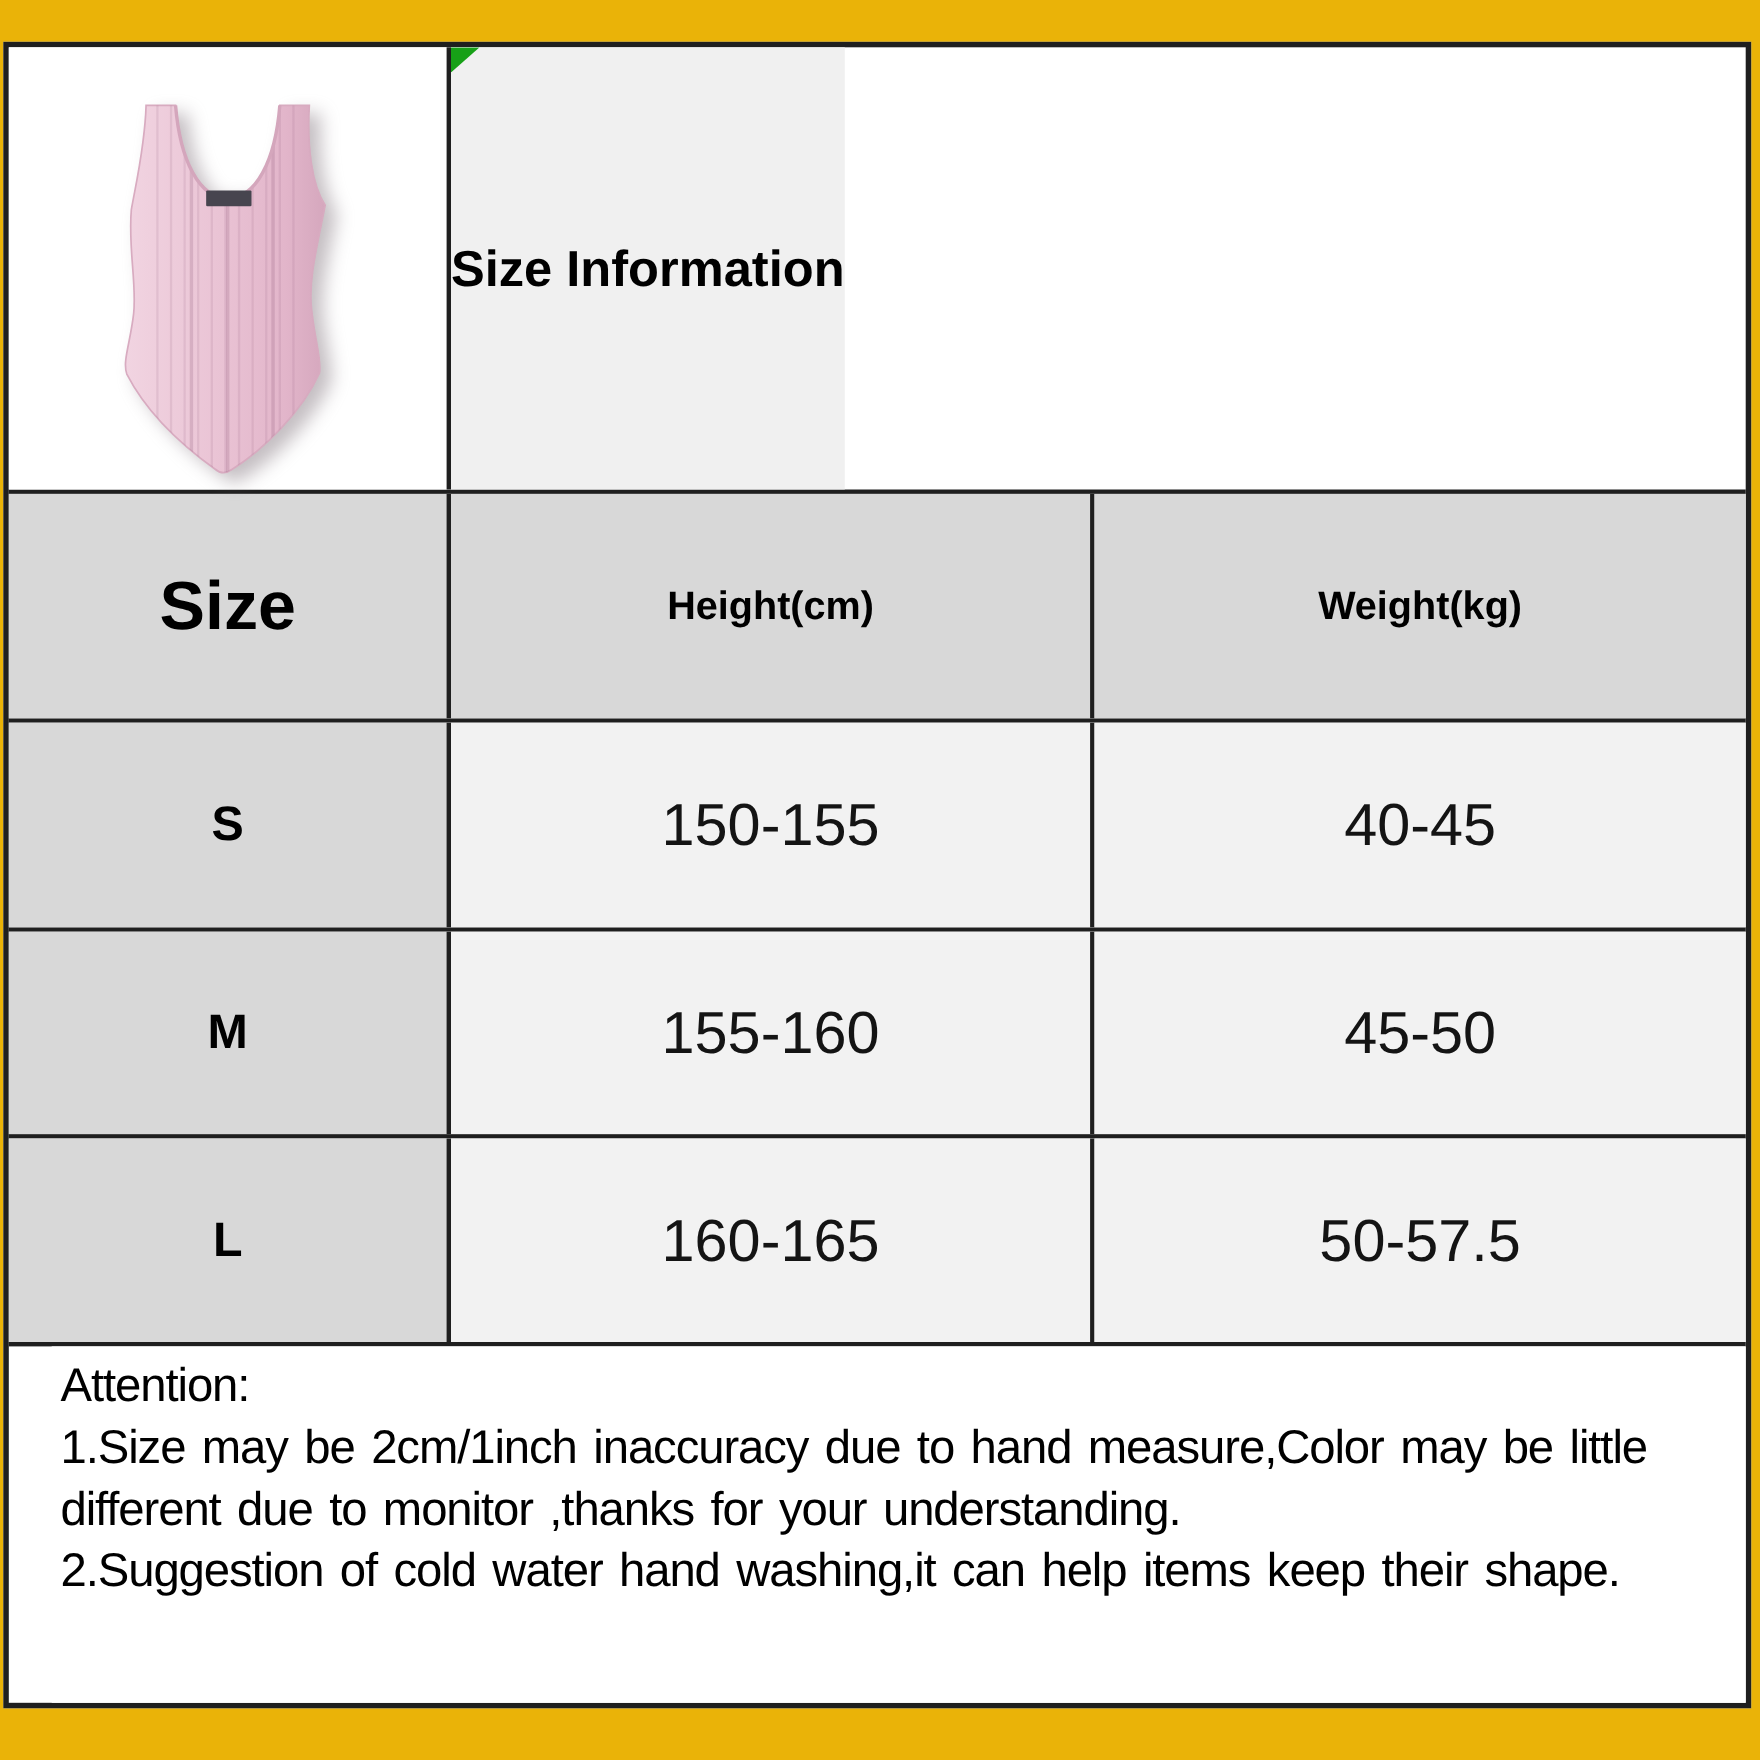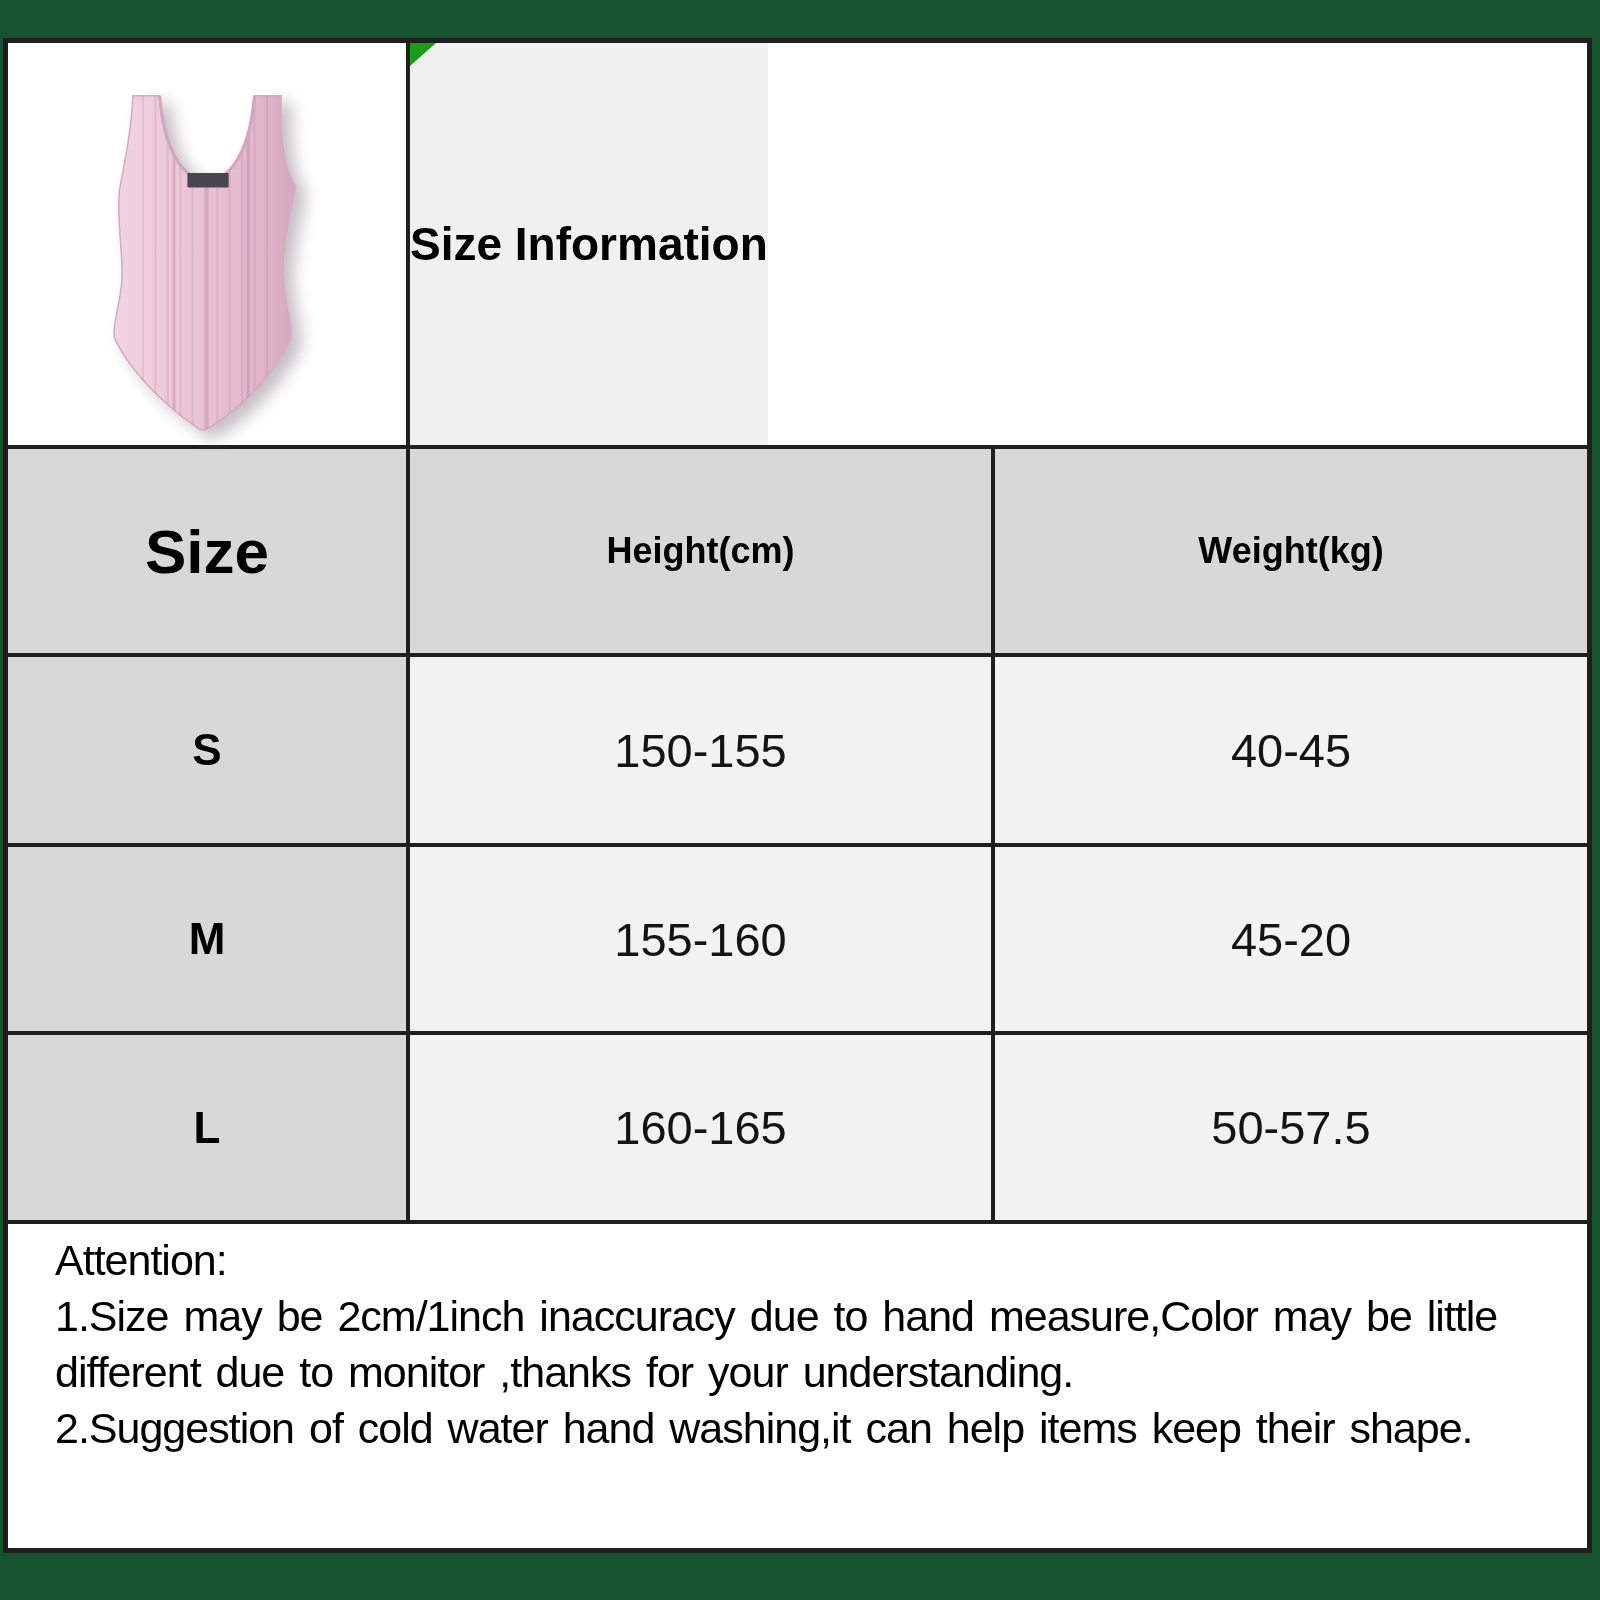--- a/index.html
+++ b/index.html
@@ -1,20 +1,20 @@
 <!DOCTYPE html>
 <html><head>
 <meta charset="utf-8">
 <style>
   html,body { margin:0; padding:0; }
   body {
     width:1600px; height:1600px; background:#ffffff;
     font-family:"Liberation Sans", sans-serif; color:#000;
   }
-  .sheet { position:relative; width:1600px; height:1600px; background:#14532d; overflow:hidden; }
+  .sheet { position:relative; width:1600px; height:1600px; background:#eab308; overflow:hidden; }
 
   .frame {
     position:absolute; left:3px; top:38px;
     width:1589px; height:1515px;
     border:5px solid #1f1f1f; box-sizing:border-box;
     background:#fff;
     display:flex; flex-direction:column;
   }
 
   .trow { display:flex; flex-direction:row; box-sizing:border-box; border-bottom:4px solid #1f1f1f; }
@@ -41,21 +41,21 @@
     background:#17a017;
     clip-path:polygon(0 0, 100% 0, 0 100%);
   }
   .title-text { font-size:46px; font-weight:bold; letter-spacing:0px; }
 
   .head-cell { background:#d8d8d8; font-weight:bold; }
   .head-size { font-size:62px; }
   .head-col  { font-size:36px; }
 
   .size-cell  { background:#d8d8d8; font-size:44px; font-weight:bold; }
-  .value-cell { background:#f2f2f2; font-size:47px; font-weight:400; color:#141414; }
+  .value-cell { background:#f2f2f2; font-size:54px; font-weight:400; color:#141414; }
 
   .notes-cell {
     background:#ffffff; display:block;
     padding:8px 10px 0 8px;
     font-size:43px; line-height:56px;
     letter-spacing:-1px; word-spacing:4px;
   }
   .note-line { white-space:nowrap; }
 </style>
 </head>
@@ -119,21 +119,21 @@
 
     <div class="trow row-s">
       <div class="cell c1 size-cell">S</div>
       <div class="cell c2 value-cell">150-155</div>
       <div class="cell c3 value-cell">40-45</div>
     </div>
 
     <div class="trow row-m">
       <div class="cell c1 size-cell">M</div>
       <div class="cell c2 value-cell">155-160</div>
-      <div class="cell c3 value-cell">45-20</div>
+      <div class="cell c3 value-cell">45-50</div>
     </div>
 
     <div class="trow row-l">
       <div class="cell c1 size-cell">L</div>
       <div class="cell c2 value-cell">160-165</div>
       <div class="cell c3 value-cell">50-57.5</div>
     </div>
 
     <div class="trow row-notes last">
       <div class="cell c3 notes-cell">

